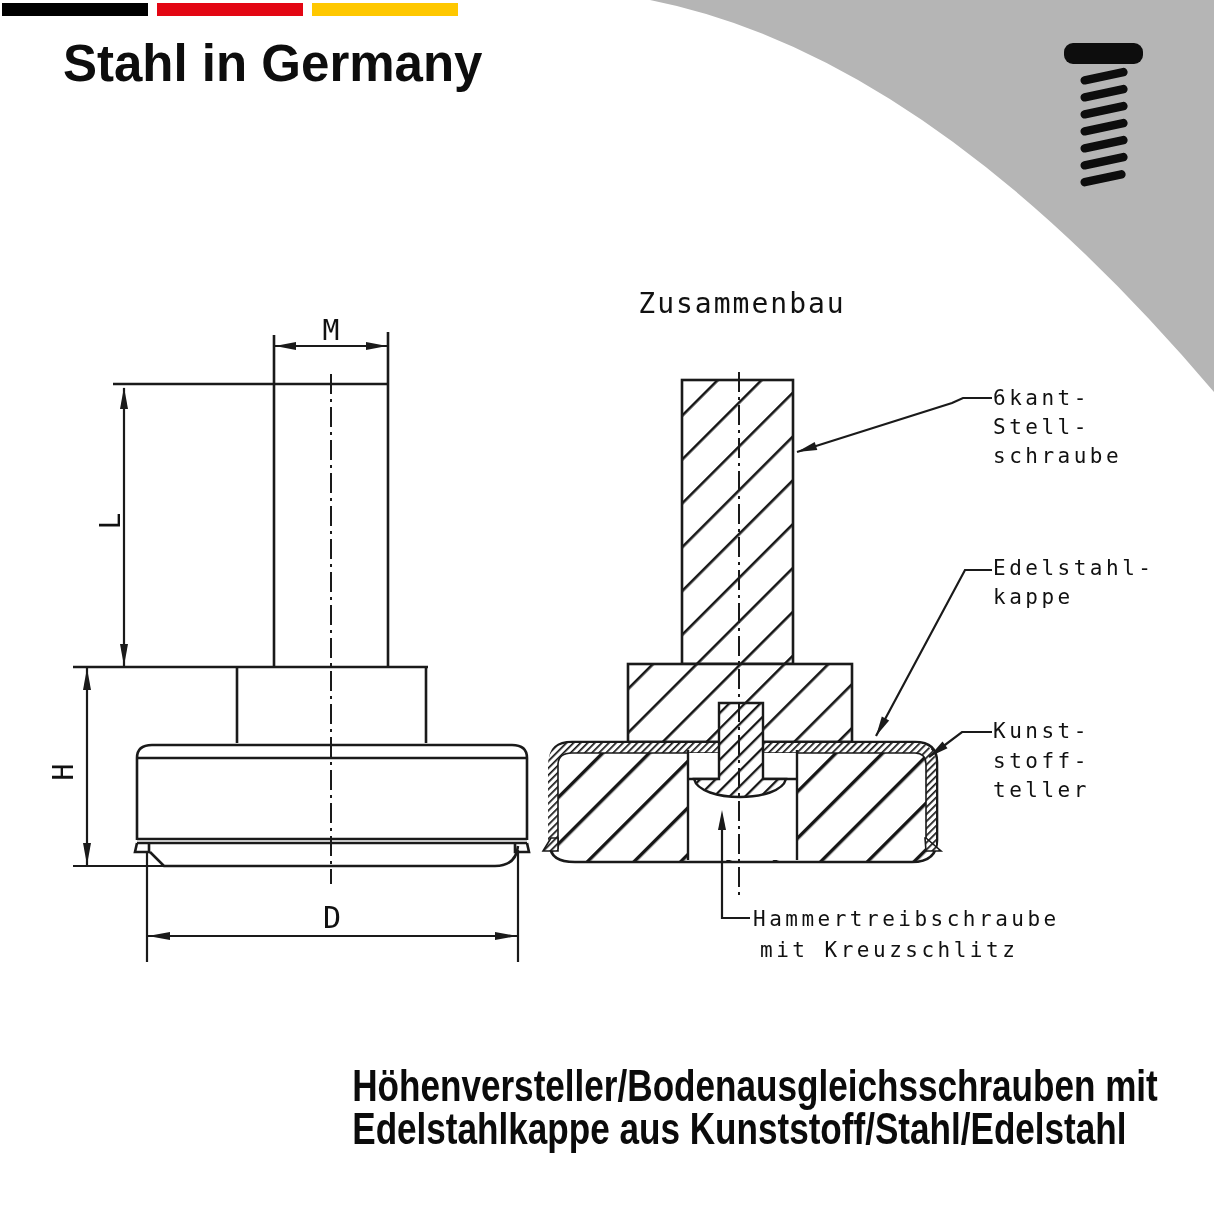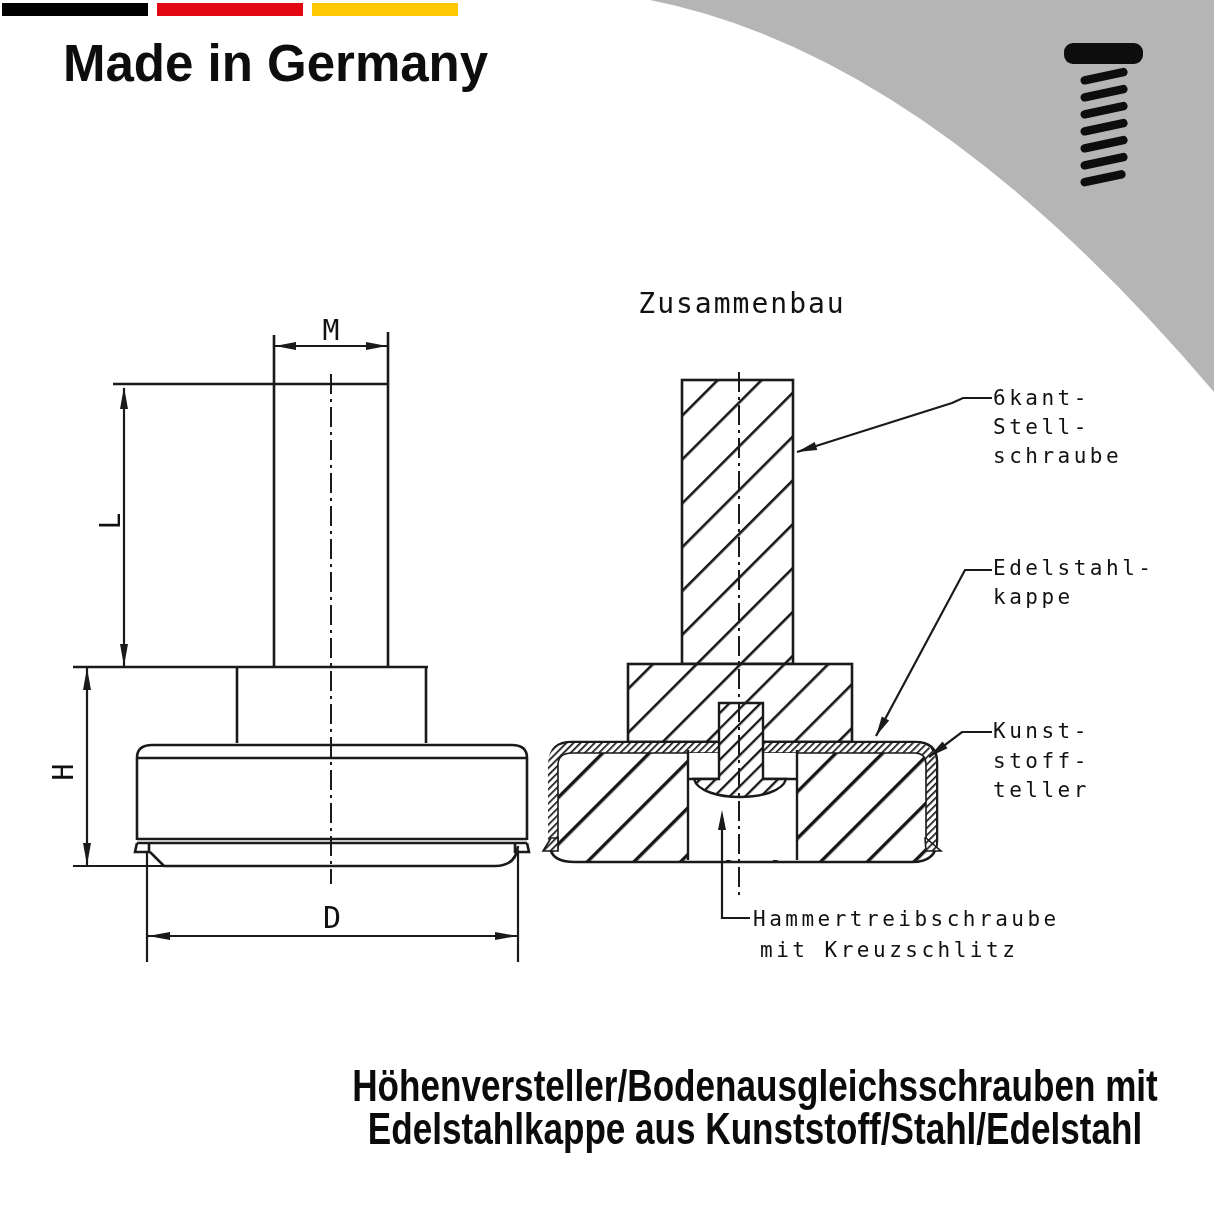--- a/index.html
+++ b/index.html
@@ -15,41 +15,41 @@
   
   .made-in{
     position:absolute;left:63px;top:34px;
     font-size:51px;font-weight:bold;color:#0d0d0d;letter-spacing:0px;
     white-space:nowrap;
   }
   
   .drawing{position:absolute;left:0;top:0;width:1214px;height:1214px;}
   
   .caption{
-    position:absolute;right:56px;top:1064px;text-align:center;color:#0b0b0b;
+    position:absolute;right:56px;top:1064px;text-align:left;color:#0b0b0b;
   }
   .caption .line{
     font-weight:bold;font-size:45px;line-height:43px;white-space:nowrap;
     transform:scaleX(0.78);transform-origin:100% 50%;
   }
   text{fill:#111;}
   .plot-label{font-family:"DejaVu Sans Mono",monospace;font-size:21px;letter-spacing:3.5px;}
   .plot-title{font-family:"DejaVu Sans Mono",monospace;font-size:28px;letter-spacing:2px;}
   .dim-letter{font-family:"DejaVu Sans Mono",monospace;font-size:28px;}
 </style>
 </head>
 <body>
 
 <div class="canvas">
 
   <div class="flag black" style="background:#000000"></div>
   <div class="flag red" style="background:#e30613"></div>
   <div class="flag gold" style="background:#ffc800"></div>
 
-  <div class="made-in">Made in Germany</div>
+  <div class="made-in">Stahl in Germany</div>
 
   <svg class="drawing" viewBox="0 0 1214 1214">
     <path d="M650,0 H1214 V392 Q928,55 650,0 Z" fill="#b5b5b5"></path>
     <g fill="#0d0d0d">
       <rect x="1064" y="43" width="79" height="21" rx="9"></rect>
       <g>
         <rect x="1080" y="72" width="48" height="8.5" rx="4.2" transform="rotate(-12 1104 76)"></rect>
         <rect x="1080" y="89" width="48" height="8.5" rx="4.2" transform="rotate(-12 1104 93)"></rect>
         <rect x="1080" y="106" width="48" height="8.5" rx="4.2" transform="rotate(-12 1104 110)"></rect>
         <rect x="1080" y="123" width="48" height="8.5" rx="4.2" transform="rotate(-12 1104 127)"></rect>

